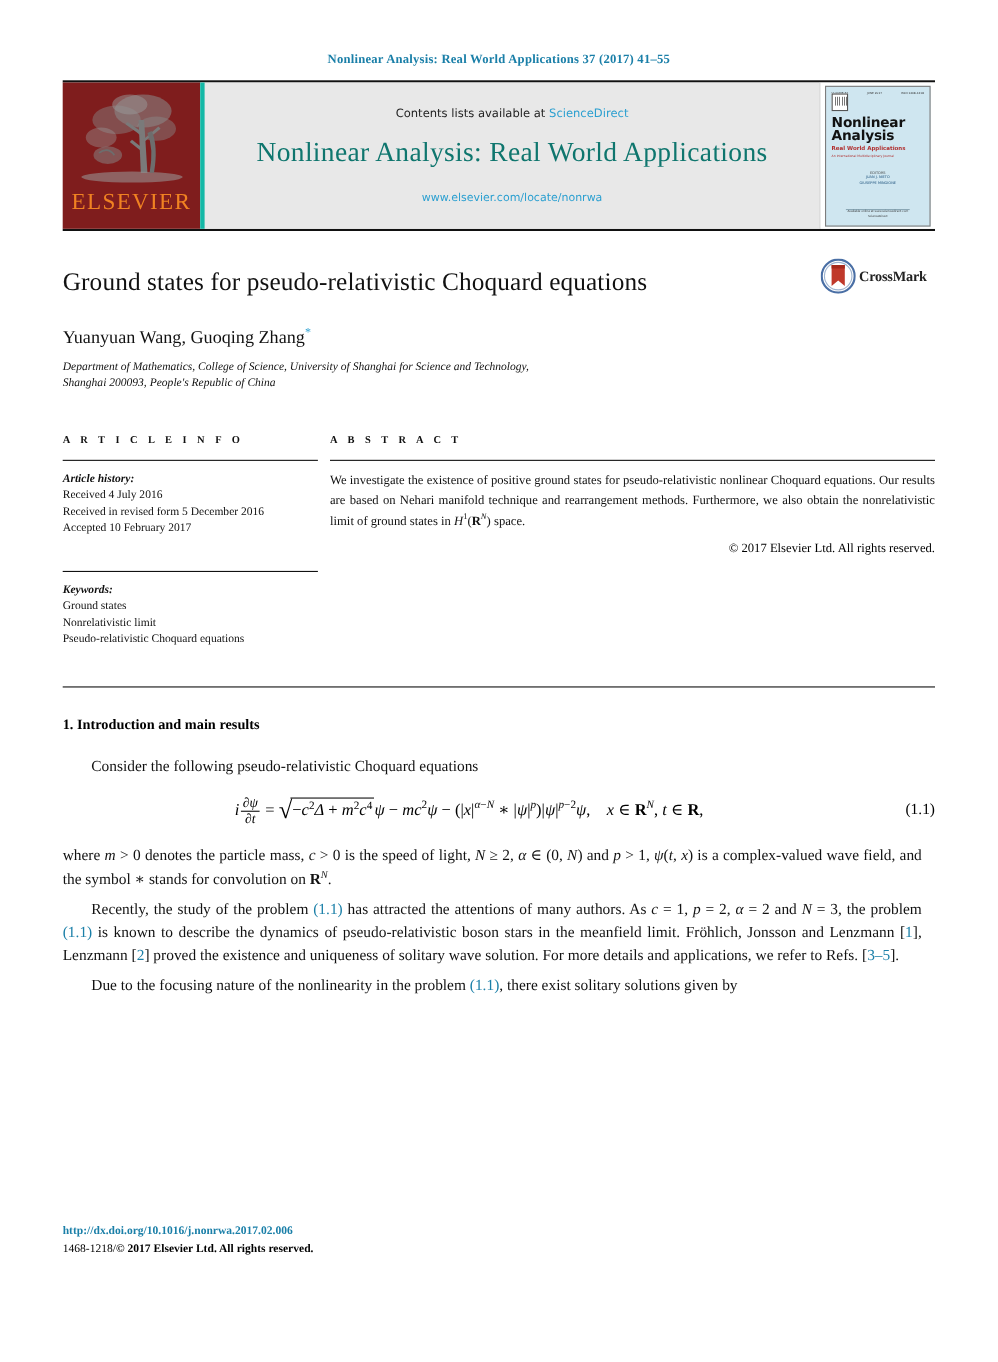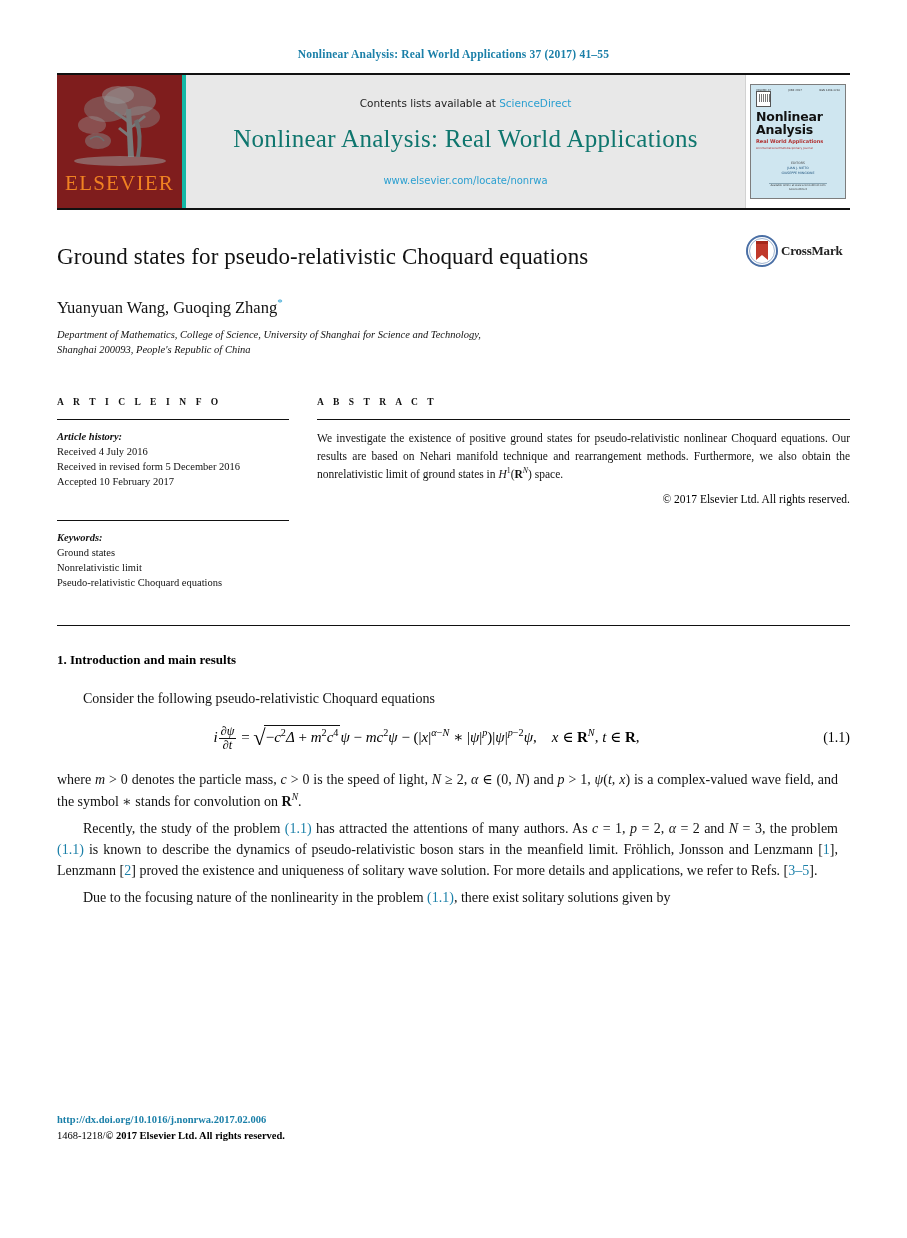--- a/index.html
+++ b/index.html
@@ -85,21 +85,21 @@
   .mast-cover {
     width: 104px;
     flex: 0 0 104px;
     display: flex;
     align-items: center;
     justify-content: center;
     background: #fff;
   }
   .cover {
     width: 96px;
-    height: 115px;
+    height: 128px;
     border: 1px solid #7d7d7d;
     background: #cfe6f0;
     position: relative;
     overflow: hidden;
     font-family: "DejaVu Sans", sans-serif;
   }
   .cover-topbar {
     display: flex; justify-content: space-between;
     font-size: 2.6px; color: #333; padding: 4px 5px 0 5px;
   }
@@ -178,21 +178,21 @@
   .cm-text {
     font-family: "Liberation Serif", serif;
     font-weight: bold; font-size: 13px; color: #222; margin-left: 3px;
     letter-spacing: -.2px;
   }
 
   
   .infoblock {
     margin: 40px 57px 0 57px;
     display: flex;
-    gap: 28px;
+    gap: 11px;
   }
   .col-info { width: 232px; flex: 0 0 232px; }
   .col-abs  { flex: 1 1 auto; }
   .sect-label {
     font-family: "Liberation Serif", serif;
     font-weight: bold;
     font-size: 9.5px;
     letter-spacing: 3.6px;
     color: #111;
     margin-bottom: 12px;

